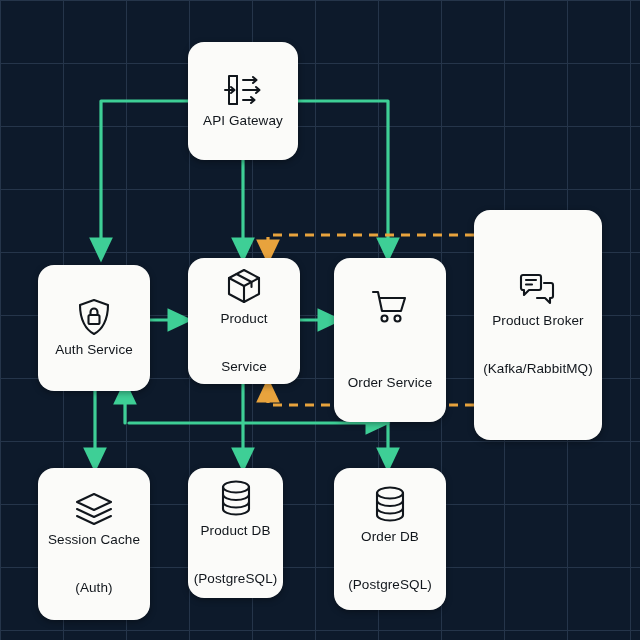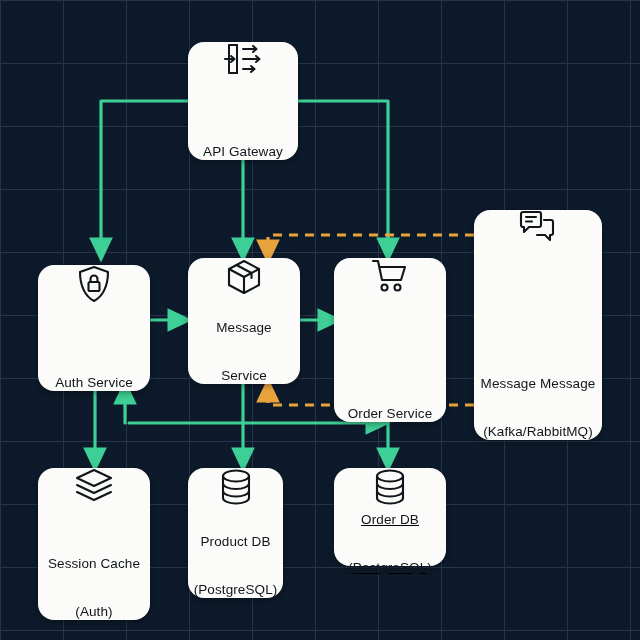--- a/index.html
+++ b/index.html
@@ -2,21 +2,21 @@
 <html><head>
 <meta charset="utf-8">
 <style>
   html,body{margin:0;padding:0;background:#0d1a2b;}
   body{width:640px;height:640px;overflow:hidden;
        font-family:"Liberation Sans","DejaVu Sans",sans-serif;}
   #stage{position:relative;width:640px;height:640px;background:#0d1a2b;}
   #grid{position:absolute;inset:0;}
   #edges{position:absolute;inset:0;}
   .node{position:absolute;background:#fbfbf9;border-radius:16px;
-        display:flex;flex-direction:column;align-items:center;justify-content:space-between;
+        display:flex;flex-direction:column;align-items:center;justify-content:center;
         box-shadow:0 2px 6px rgba(0,0,0,.35);}
   .node .ico{display:flex;align-items:center;justify-content:center;margin-bottom:6px;}
   .node .lbl{color:#11161c;font-size:13.5px;line-height:16px;text-align:center;
              letter-spacing:.1px;padding:0 4px;}
   .node .lbl .l2{display:block;margin-top:32px;}
   svg{display:block;}
 </style>
 </head>
 <body>
 
@@ -112,21 +112,21 @@
   <div class="node" id="n-product-service" style="left:188px;top:258px;width:112px;height:126px;">
     <span class="ico">
       <svg width="38" height="38" viewBox="0 0 38 38" fill="none" stroke="#11161c" stroke-width="2.1" stroke-linecap="round" stroke-linejoin="round">
         <path d="M19,3 L34,11 L34,27 L19,35 L4,27 L4,11 Z"></path>
         <path d="M4,11 L19,19 L34,11"></path>
         <path d="M19,19 L19,35"></path>
         <path d="M11.5,7 L26.5,15 L26.5,20"></path>
       </svg>
     </span>
     <span class="lbl">
-      <span>Message</span>
+      <span>Product</span>
       <span class="l2">Service</span>
     </span>
   </div>
 
   <div class="node" id="n-order-service" style="left:334px;top:258px;width:112px;height:164px;gap:44px;">
     <span class="ico">
       <svg width="38" height="36" viewBox="0 0 38 36" fill="none" stroke="#11161c" stroke-width="2.1" stroke-linecap="round" stroke-linejoin="round">
         <path d="M2,3 L7,3 L11,22 L30,22 L34,9 L9,9"></path>
         <circle cx="13.5" cy="29.5" r="3"></circle>
         <circle cx="26.5" cy="29.5" r="3"></circle>
@@ -140,21 +140,21 @@
   <div class="node" id="n-message-broker" style="left:474px;top:210px;width:128px;height:230px;">
     <span class="ico">
       <svg width="40" height="34" viewBox="0 0 40 34" fill="none" stroke="#11161c" stroke-width="2.1" stroke-linecap="round" stroke-linejoin="round">
         <path d="M3,4 a2,2 0 0 1 2-2 L21,2 a2,2 0 0 1 2,2 L23,15 a2,2 0 0 1 -2,2 L11,17 L6,22 L6,17 L5,17 a2,2 0 0 1 -2,-2 Z"></path>
         <path d="M8,7 L18,7"></path>
           <path d="M8,11.5 L14,11.5"></path>
         <path d="M26,10 L33,10 a2,2 0 0 1 2,2 L35,23 a2,2 0 0 1 -2,2 L32,25 L32,30 L27,25 L19,25"></path>
       </svg>
     </span>
     <span class="lbl">
-      <span>Message Message</span>
+      <span>Product Broker</span>
       <span class="l2">(Kafka/RabbitMQ)</span>
     </span>
   </div>
 
   <div class="node" id="n-session-cache" style="left:38px;top:468px;width:112px;height:152px;">
     <span class="ico">
       <svg width="40" height="34" viewBox="0 0 40 34" fill="none" stroke="#11161c" stroke-width="2.1" stroke-linecap="round" stroke-linejoin="round">
         <path d="M20,2 L37,10 L20,18 L3,10 Z"></path>
         <path d="M3,17 L20,25 L37,17"></path>
         <path d="M3,24 L20,32 L37,24"></path>
@@ -174,21 +174,21 @@
         <path d="M4,15.5 a13,5.5 0 0 0 26,0"></path>
         <path d="M4,23 a13,5.5 0 0 0 26,0"></path>
       </svg>
     </span>
     <span class="lbl">
       <span>Product DB</span>
       <span class="l2">(PostgreSQL)</span>
     </span>
   </div>
 
-  <div class="node" id="n-order-db" style="left:334px;top:468px;width:112px;height:98px;text-decoration:underline;">
+  <div class="node" id="n-order-db" style="left:334px;top:468px;width:112px;height:142px;">
     <span class="ico">
       <svg width="34" height="38" viewBox="0 0 34 38" fill="none" stroke="#11161c" stroke-width="2.1" stroke-linecap="round" stroke-linejoin="round">
         <ellipse cx="17" cy="8" rx="13" ry="5.5"></ellipse>
         <path d="M4,8 L4,30 a13,5.5 0 0 0 26,0 L30,8"></path>
         <path d="M4,15.5 a13,5.5 0 0 0 26,0"></path>
         <path d="M4,23 a13,5.5 0 0 0 26,0"></path>
       </svg>
     </span>
     <span class="lbl">
       <span>Order DB</span>

